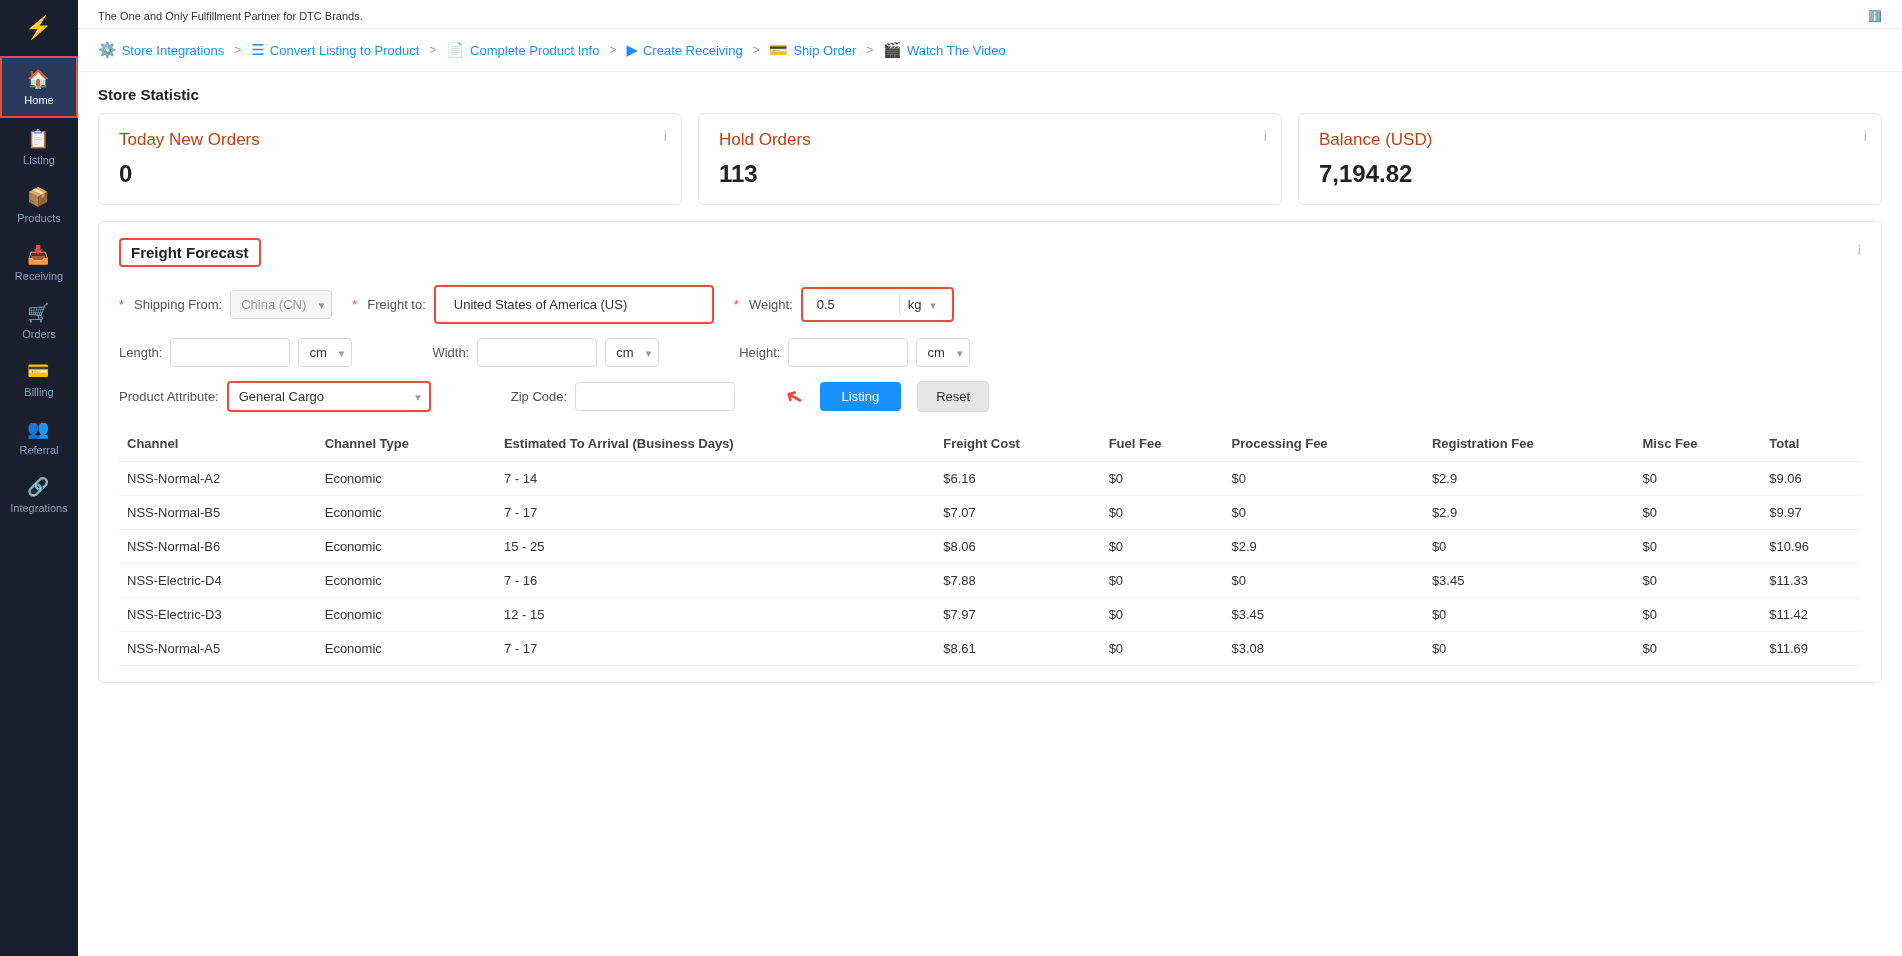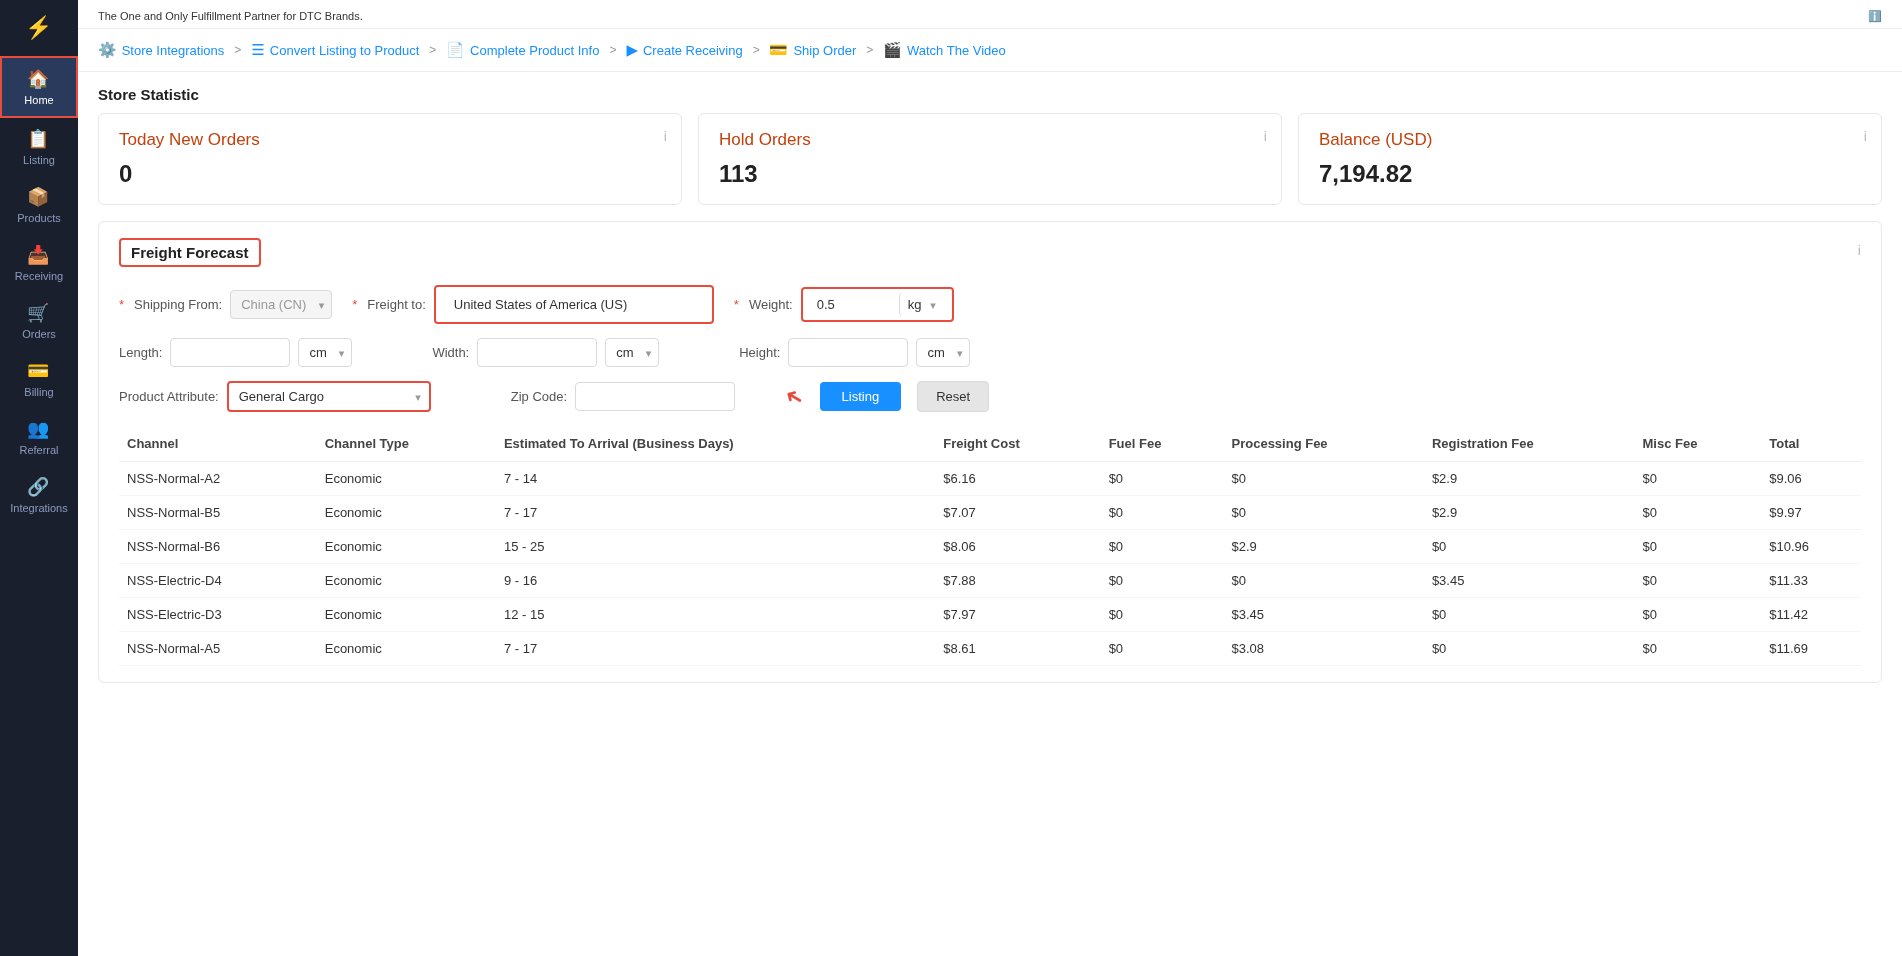--- a/index.html
+++ b/index.html
@@ -504,21 +504,21 @@
     <td>$8.06</td>
     <td>$0</td>
     <td>$2.9</td>
     <td>$0</td>
     <td>$0</td>
     <td>$10.96</td>
   </tr>
           <tr>
     <td>NSS-Electric-D4</td>
     <td>Economic</td>
-    <td>9 - 16</td>
+    <td>7 - 16</td>
     <td>$7.88</td>
     <td>$0</td>
     <td>$0</td>
     <td>$3.45</td>
     <td>$0</td>
     <td>$11.33</td>
   </tr>
           <tr>
     <td>NSS-Electric-D3</td>
     <td>Economic</td>

